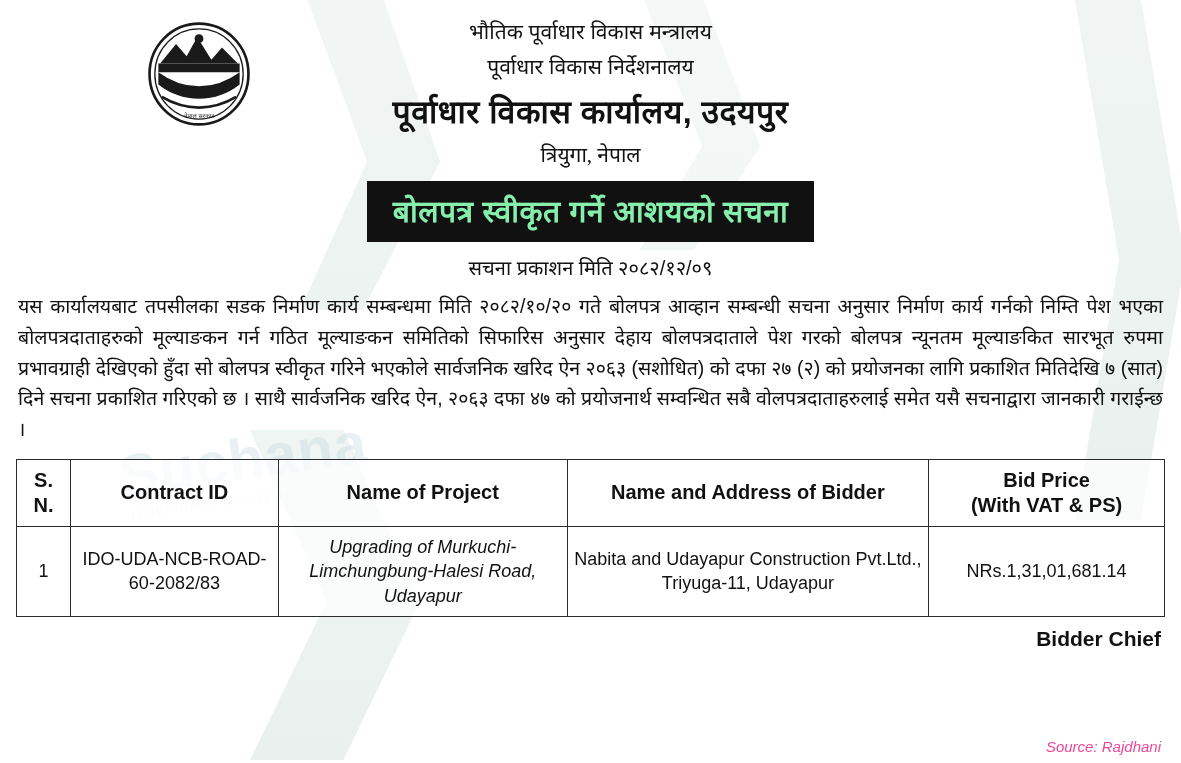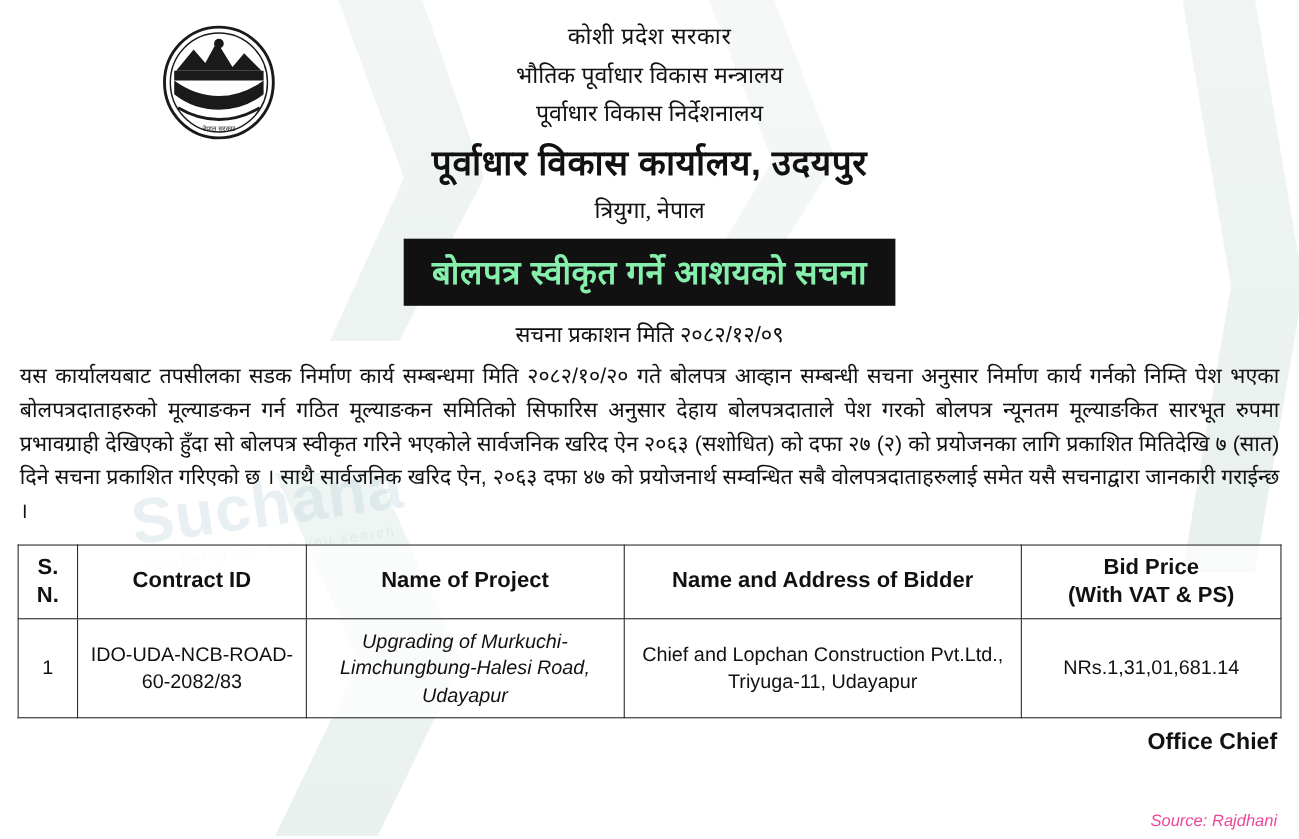--- a/index.html
+++ b/index.html
@@ -156,21 +156,20 @@
       <ellipse cx="60" cy="60" rx="56" ry="57" fill="#ffffff" stroke="#1a1a1a" stroke-width="3"></ellipse>
       <ellipse cx="60" cy="60" rx="50" ry="51" fill="#ffffff" stroke="#1a1a1a" stroke-width="1.5"></ellipse>
       <path d="M14 48 h92 v10 h-92 z" fill="#1a1a1a"></path>
       <path d="M16 48 L34 26 L46 40 L58 18 L74 44 L86 30 L104 48 Z" fill="#1a1a1a"></path>
       <path d="M14 58 q22 16 46 16 q24 0 46 -16 l0 14 q-20 16 -46 16 q-26 0 -46 -16 z" fill="#1a1a1a"></path>
       <path d="M18 86 q20 12 42 12 q22 0 42 -12" fill="none" stroke="#1a1a1a" stroke-width="3"></path>
       <circle cx="60" cy="20" r="5" fill="#1a1a1a"></circle>
       <text x="60" y="110" font-size="7" text-anchor="middle" fill="#1a1a1a" font-family="Liberation Sans, sans-serif">नेपाल सरकार</text>
     </svg>
 
-    <div class="hdr-line1">कोशी प्रदेश सरकार</div>
     <div class="hdr-line2">भौतिक पूर्वाधार विकास मन्त्रालय</div>
     <div class="hdr-line3">पूर्वाधार विकास निर्देशनालय</div>
     <div class="hdr-office">पूर्वाधार विकास कार्यालय, उदयपुर</div>
     <div class="hdr-place">त्रियुगा, नेपाल</div>
 
     <div class="banner-wrap">
       <div class="banner">बोलपत्र स्वीकृत गर्ने आशयको सचना</div>
     </div>
 
     <div class="pub-date">सचना प्रकाशन मिति २०८२/१२/०९</div>
@@ -189,22 +188,22 @@
           <span>Bid Price</span><br>
           <span>(With VAT &amp; PS)</span>
         </th>
       </tr>
     </thead>
     <tbody>
       <tr>
         <td>1</td>
         <td>IDO-UDA-NCB-ROAD-60-2082/83</td>
         <td class="proj">Upgrading of Murkuchi-Limchungbung-Halesi Road, Udayapur</td>
-        <td>Chief and Lopchan Construction Pvt.Ltd., Triyuga-11, Udayapur</td>
+        <td>Nabita and Udayapur Construction Pvt.Ltd., Triyuga-11, Udayapur</td>
         <td>NRs.1,31,01,681.14</td>
       </tr>
     </tbody>
   </table>
 
-  <div class="office-chief">Office Chief</div>
+  <div class="office-chief">Bidder Chief</div>
 </div>
 
 <div class="source">Source: Rajdhani</div>
 
 </body></html>

